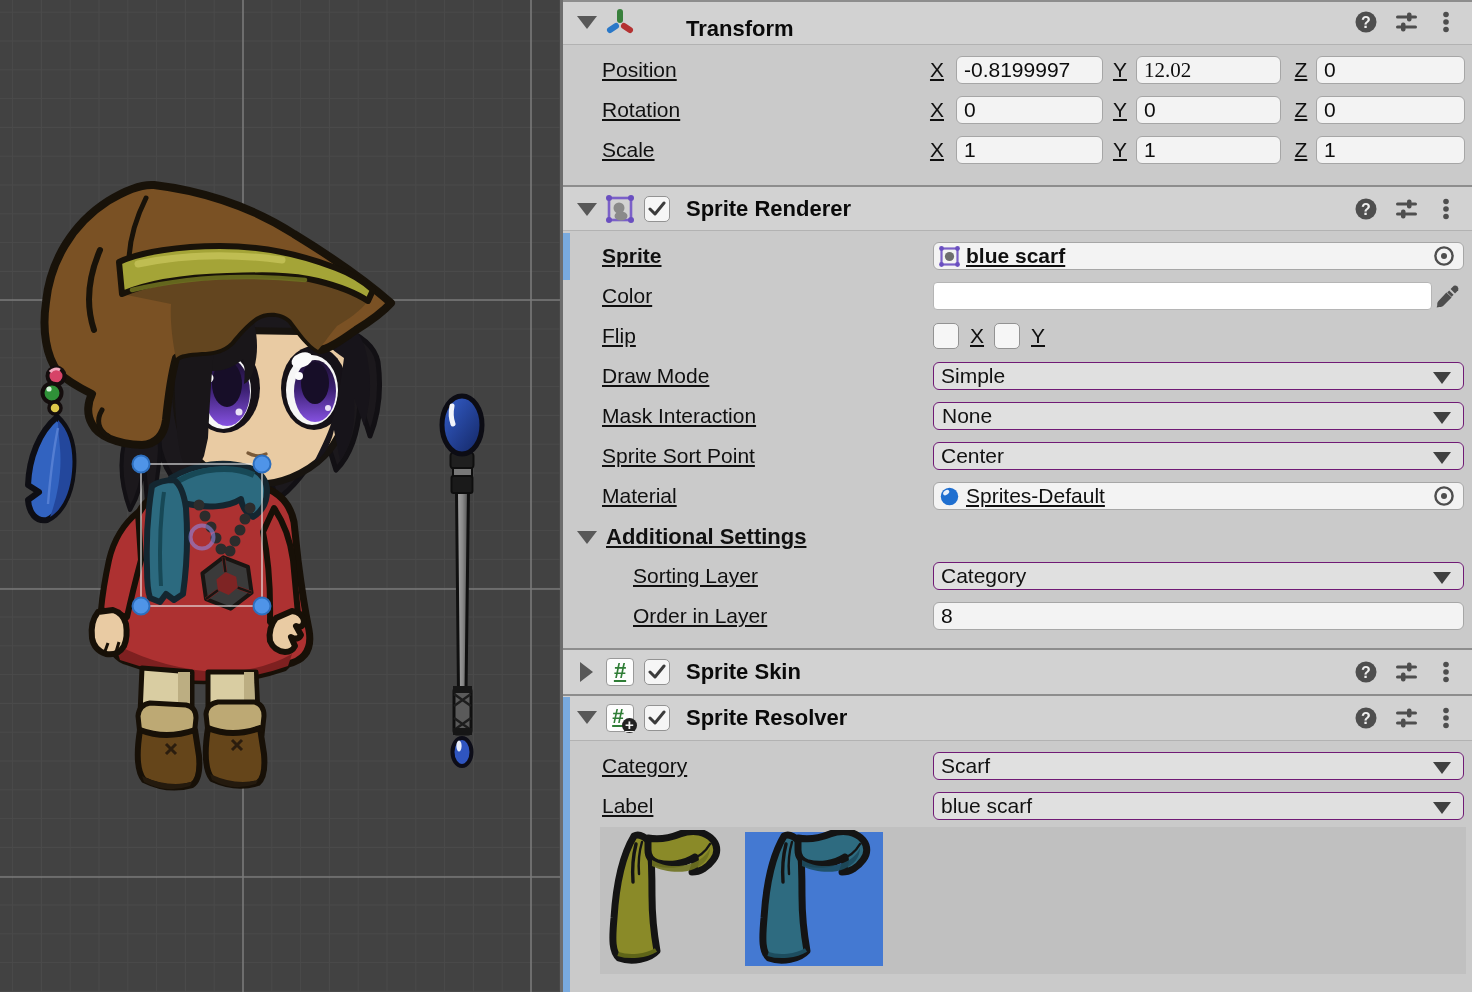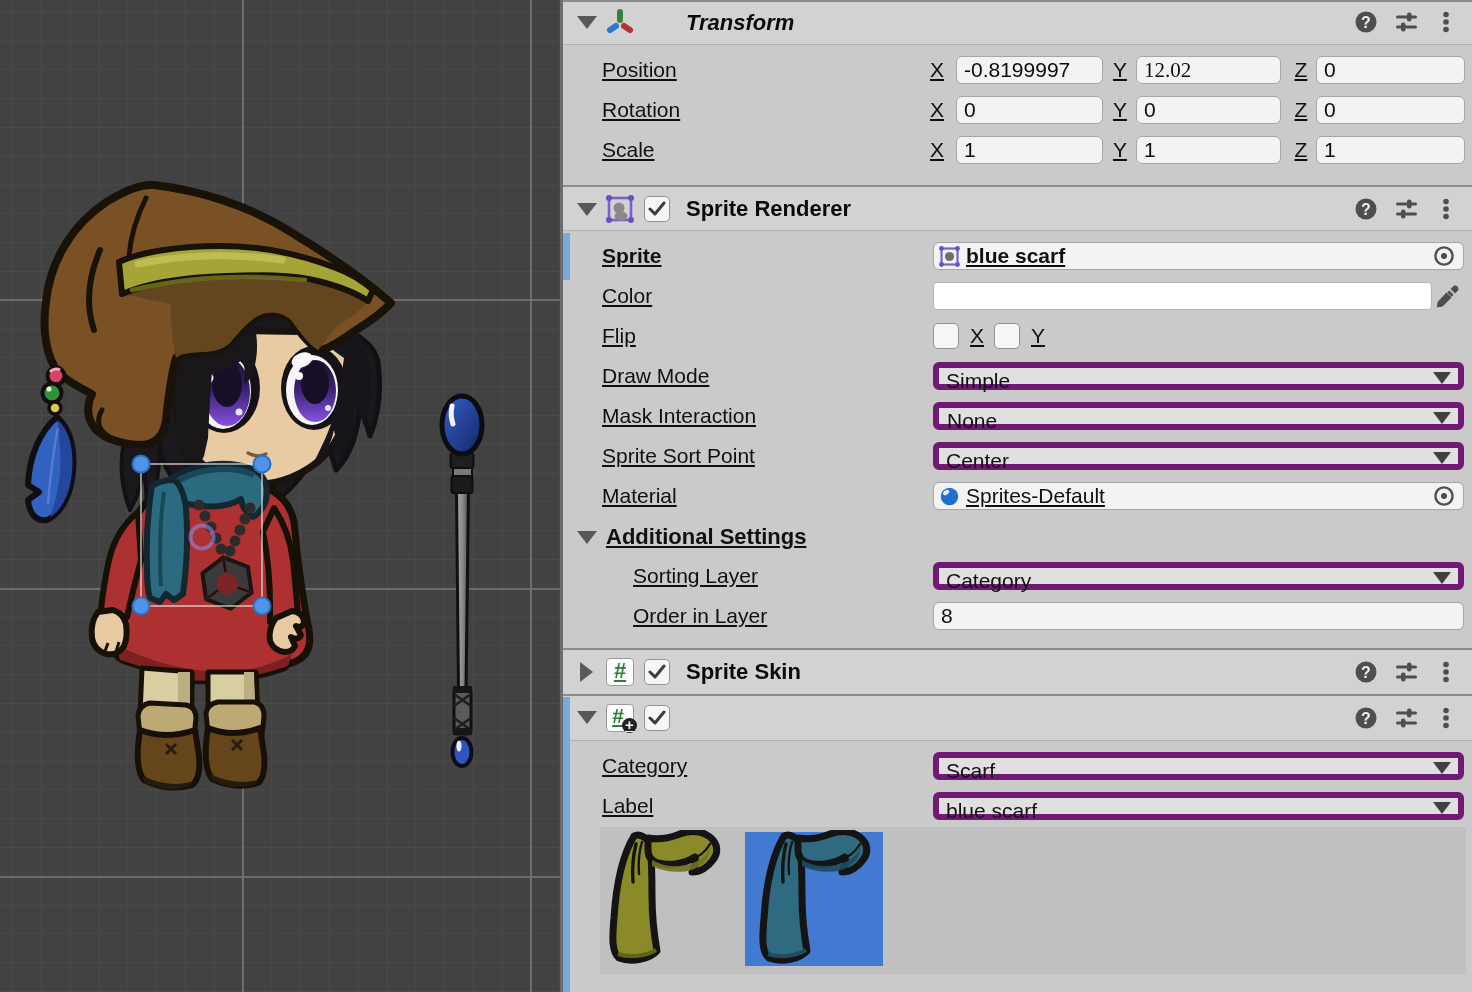--- a/index.html
+++ b/index.html
@@ -6,21 +6,21 @@
   body{width:1472px;height:992px;position:relative;overflow:hidden;
        font-family:"Liberation Sans",sans-serif;background:#414141;}
   .abs{position:absolute;}
   #insp{position:absolute;left:560px;top:0;width:912px;height:992px;background:#cacaca;}
   .hdr{position:absolute;left:0;width:912px;height:42px;background:#d2d2d2;border-bottom:1px solid #b2b2b2;}
   .sep{position:absolute;left:0;width:912px;height:2px;background:#8d8d8d;}
   .title{position:absolute;left:126px;top:0;height:42px;line-height:42px;font-size:22px;font-weight:bold;color:#0a0a0a;}
   .lbl{position:absolute;height:28px;line-height:28px;font-size:21px;color:#101010;white-space:pre;text-decoration:underline;}
   .fld{position:absolute;height:28px;background:#f3f3f3;border:1px solid #a6a6a6;border-radius:6px;
        font-size:21px;line-height:26px;color:#0c0c0c;padding-left:7px;box-sizing:border-box;white-space:pre;}
-  .dd{position:absolute;height:28px;background:#e0e0e0;border:6px solid #701a75;border-radius:6px;
+  .dd{position:absolute;height:28px;background:#e0e0e0;border:1px solid #701a75;border-radius:6px;
       font-size:21px;line-height:26px;color:#111;padding-left:7px;box-sizing:border-box;white-space:pre;}
   .caret{position:absolute;width:0;height:0;border-left:9px solid transparent;border-right:9px solid transparent;border-top:12px solid #3f4040;}
   .tri-d{position:absolute;width:0;height:0;border-left:10px solid transparent;border-right:10px solid transparent;border-top:13px solid #585858;}
   .tri-r{position:absolute;width:0;height:0;border-top:10px solid transparent;border-bottom:10px solid transparent;border-left:13px solid #585858;}
   .cb{position:absolute;width:26px;height:26px;background:#f6f6f6;border:1px solid #939393;border-radius:5px;box-sizing:border-box;}
   .blue{position:absolute;left:3px;width:7px;background:#79aade;}
   svg{display:block}
 </style>
 </head>
 <body>
@@ -237,21 +237,21 @@
 
   <div class="hdr" style="top:2px;"></div>
   <div class="tri-d" style="left:17px;top:16px;"></div>
   <svg class="abs" style="left:46px;top:8px" width="28" height="28" viewBox="0 0 28 28">
     <g stroke-linecap="round">
         <line x1="14" y1="4" x2="14" y2="12" stroke="#39803c" stroke-width="6"></line>
     <line x1="10" y1="18" x2="4" y2="22" stroke="#2a78c8" stroke-width="6"></line>
     <line x1="18" y1="18" x2="24" y2="22" stroke="#b43232" stroke-width="6"></line>
       </g>
   </svg>
-  <div class="title" style="top:2px;font-style:italic;">Transform</div>
+  <div class="title" style="top:8px;">Transform</div>
   <div class="lbl" style="left:42px;top:56px;">Position</div>
   <div class="lbl" style="left:42px;top:96px;">Rotation</div>
   <div class="lbl" style="left:42px;top:136px;">Scale</div>
 
   <svg class="abs" style="left:795px;top:11px" width="22" height="22" viewBox="0 0 22 22">
    <circle cx="11" cy="11" r="10.5" fill="#4e4e4e"></circle>
    <text x="11" y="16.5" font-size="16" font-weight="bold" fill="#efefef" text-anchor="middle" font-family="Liberation Sans">?</text>
   </svg>
   <svg class="abs" style="left:836px;top:12px" width="21" height="20" viewBox="0 0 21 20">
    <g stroke="#4e4e4e" stroke-width="3" stroke-linecap="round">
@@ -420,20 +420,21 @@
   <div class="hdr" style="top:696px;height:44px;"></div>
   <div class="tri-d" style="left:17px;top:711px;"></div>
   <div class="abs" style="left:46px;top:704px;width:28px;height:28px;background:#fdfdfd;border:1px solid #9a9a9a;border-radius:4px;box-sizing:border-box;"></div>
   <div class="lbl" style="left:44px;top:703px;width:28px;text-align:center;height:26px;line-height:26px;color:#2f7d36;font-weight:bold;font-size:21px;">#</div>
   <div class="abs" style="left:62px;top:718px;width:15px;height:15px;border-radius:50%;background:#222;"></div>
   <div class="lbl" style="left:62px;top:717px;width:15px;text-align:center;height:15px;line-height:15px;color:#f2f2f2;font-weight:bold;font-size:15px;">+</div>
 <div class="cb" style="left:84px;top:705px;"></div>
   <svg class="abs" style="left:88px;top:710px" width="18" height="16" viewBox="0 0 18 16">
    <polyline points="2,8 7,13 16,2" fill="none" stroke="#3c3c3c" stroke-width="3" stroke-linecap="round" stroke-linejoin="round"></polyline>
   </svg>
+<div class="title" style="top:697px;">Sprite Resolver</div>
 
   <svg class="abs" style="left:795px;top:707px" width="22" height="22" viewBox="0 0 22 22">
    <circle cx="11" cy="11" r="10.5" fill="#4e4e4e"></circle>
    <text x="11" y="16.5" font-size="16" font-weight="bold" fill="#efefef" text-anchor="middle" font-family="Liberation Sans">?</text>
   </svg>
   <svg class="abs" style="left:836px;top:708px" width="21" height="20" viewBox="0 0 21 20">
    <g stroke="#4e4e4e" stroke-width="3" stroke-linecap="round">
     <line x1="1.5" y1="5" x2="19.5" y2="5"></line>
         <line x1="1.5" y1="15" x2="19.5" y2="15"></line>
    </g>

